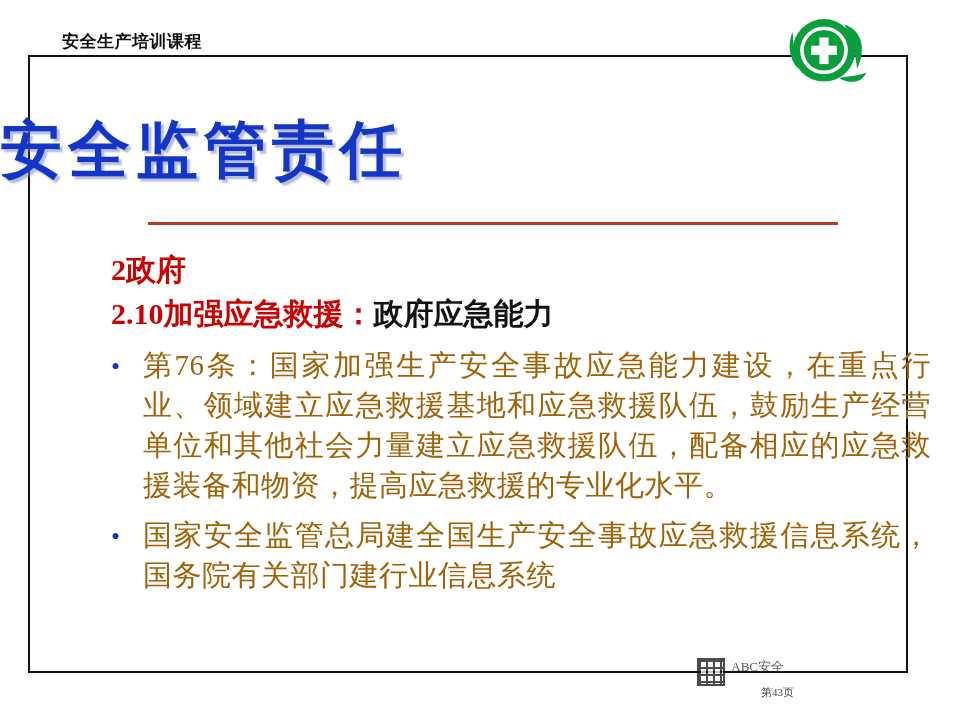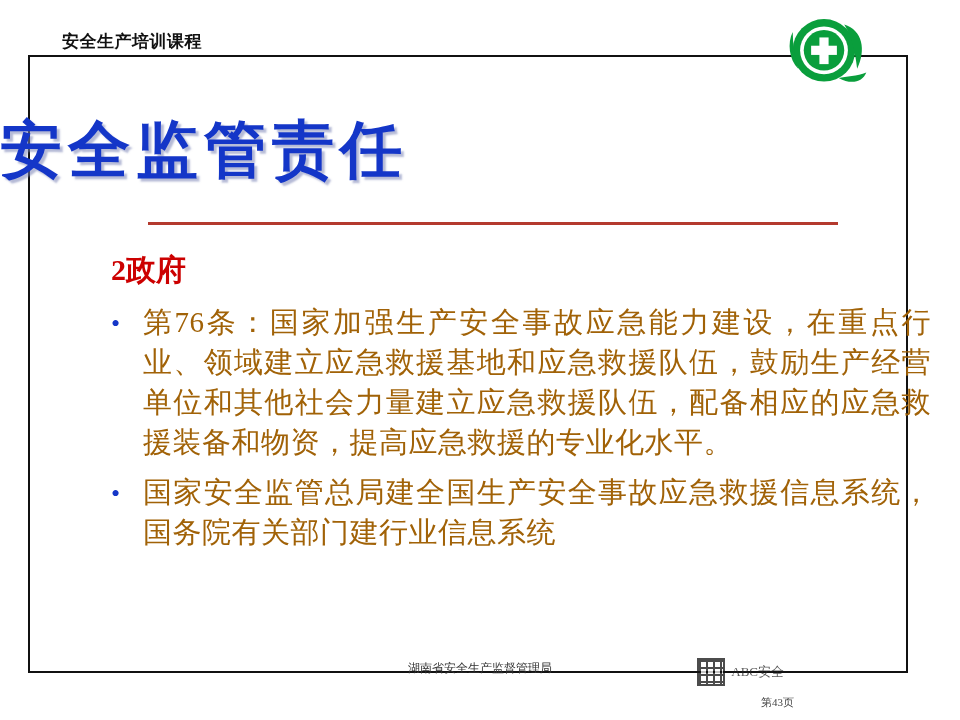--- a/index.html
+++ b/index.html
@@ -127,31 +127,30 @@
     top: 660px;
     width: 960px;
     text-align: center;
     font-size: 12px;
     color: #333333;
     font-family: "Liberation Serif", serif;
   }
   .page-number {
     position: absolute;
     right: 34px;
-    bottom: 10px;
+    bottom: 20px;
     font-size: 11px;
     color: #444444;
     font-family: "Liberation Serif", serif;
   }
   .wm {
     position: absolute;
     right: 44px;
     bottom: 34px;
     display: flex;
-    align-items: center;
     gap: 6px;
     opacity: 0.75;
   }
   .wm-qr {
     width: 28px;
     height: 28px;
     background:
       linear-gradient(90deg, #111 2px, transparent 2px) 0 0/7px 7px,
       linear-gradient(#111 2px, transparent 2px) 0 0/7px 7px,
       #ffffff;
@@ -187,33 +186,35 @@
     </svg>
   </div>
 
   <div class="title">安全监管责任</div>
   <div class="title-rule"></div>
 
   <div class="body">
     <div class="h-red">
       <span>2</span><span>政府</span>
     </div>
+    <div class="h-red">
+      <span>2.10</span><span>加强应急救援：</span><span class="tail">政府应急能力</span>
+    </div>
 
     <div class="bullet-row">
       <div class="bullet-dot">•</div>
       <div class="bullet-text">第76条：国家加强生产安全事故应急能力建设，在重点行业、领域建立应急救援基地和应急救援队伍，鼓励生产经营单位和其他社会力量建立应急救援队伍，配备相应的应急救援装备和物资，提高应急救援的专业化水平。</div>
     </div>
 
     <div class="bullet-row">
       <div class="bullet-dot">•</div>
       <div class="bullet-text">国家安全监管总局建全国生产安全事故应急救援信息系统，国务院有关部门建行业信息系统</div>
     </div>
   </div>
 
-  <div class="footer-note">湖南省安全生产监督管理局</div>
 
   <div class="wm">
     <div class="wm-qr"></div>
     <div class="wm-text">ABC安全</div>
   </div>
 
   <div class="page-number">第43页</div>
 
 </div>
 

